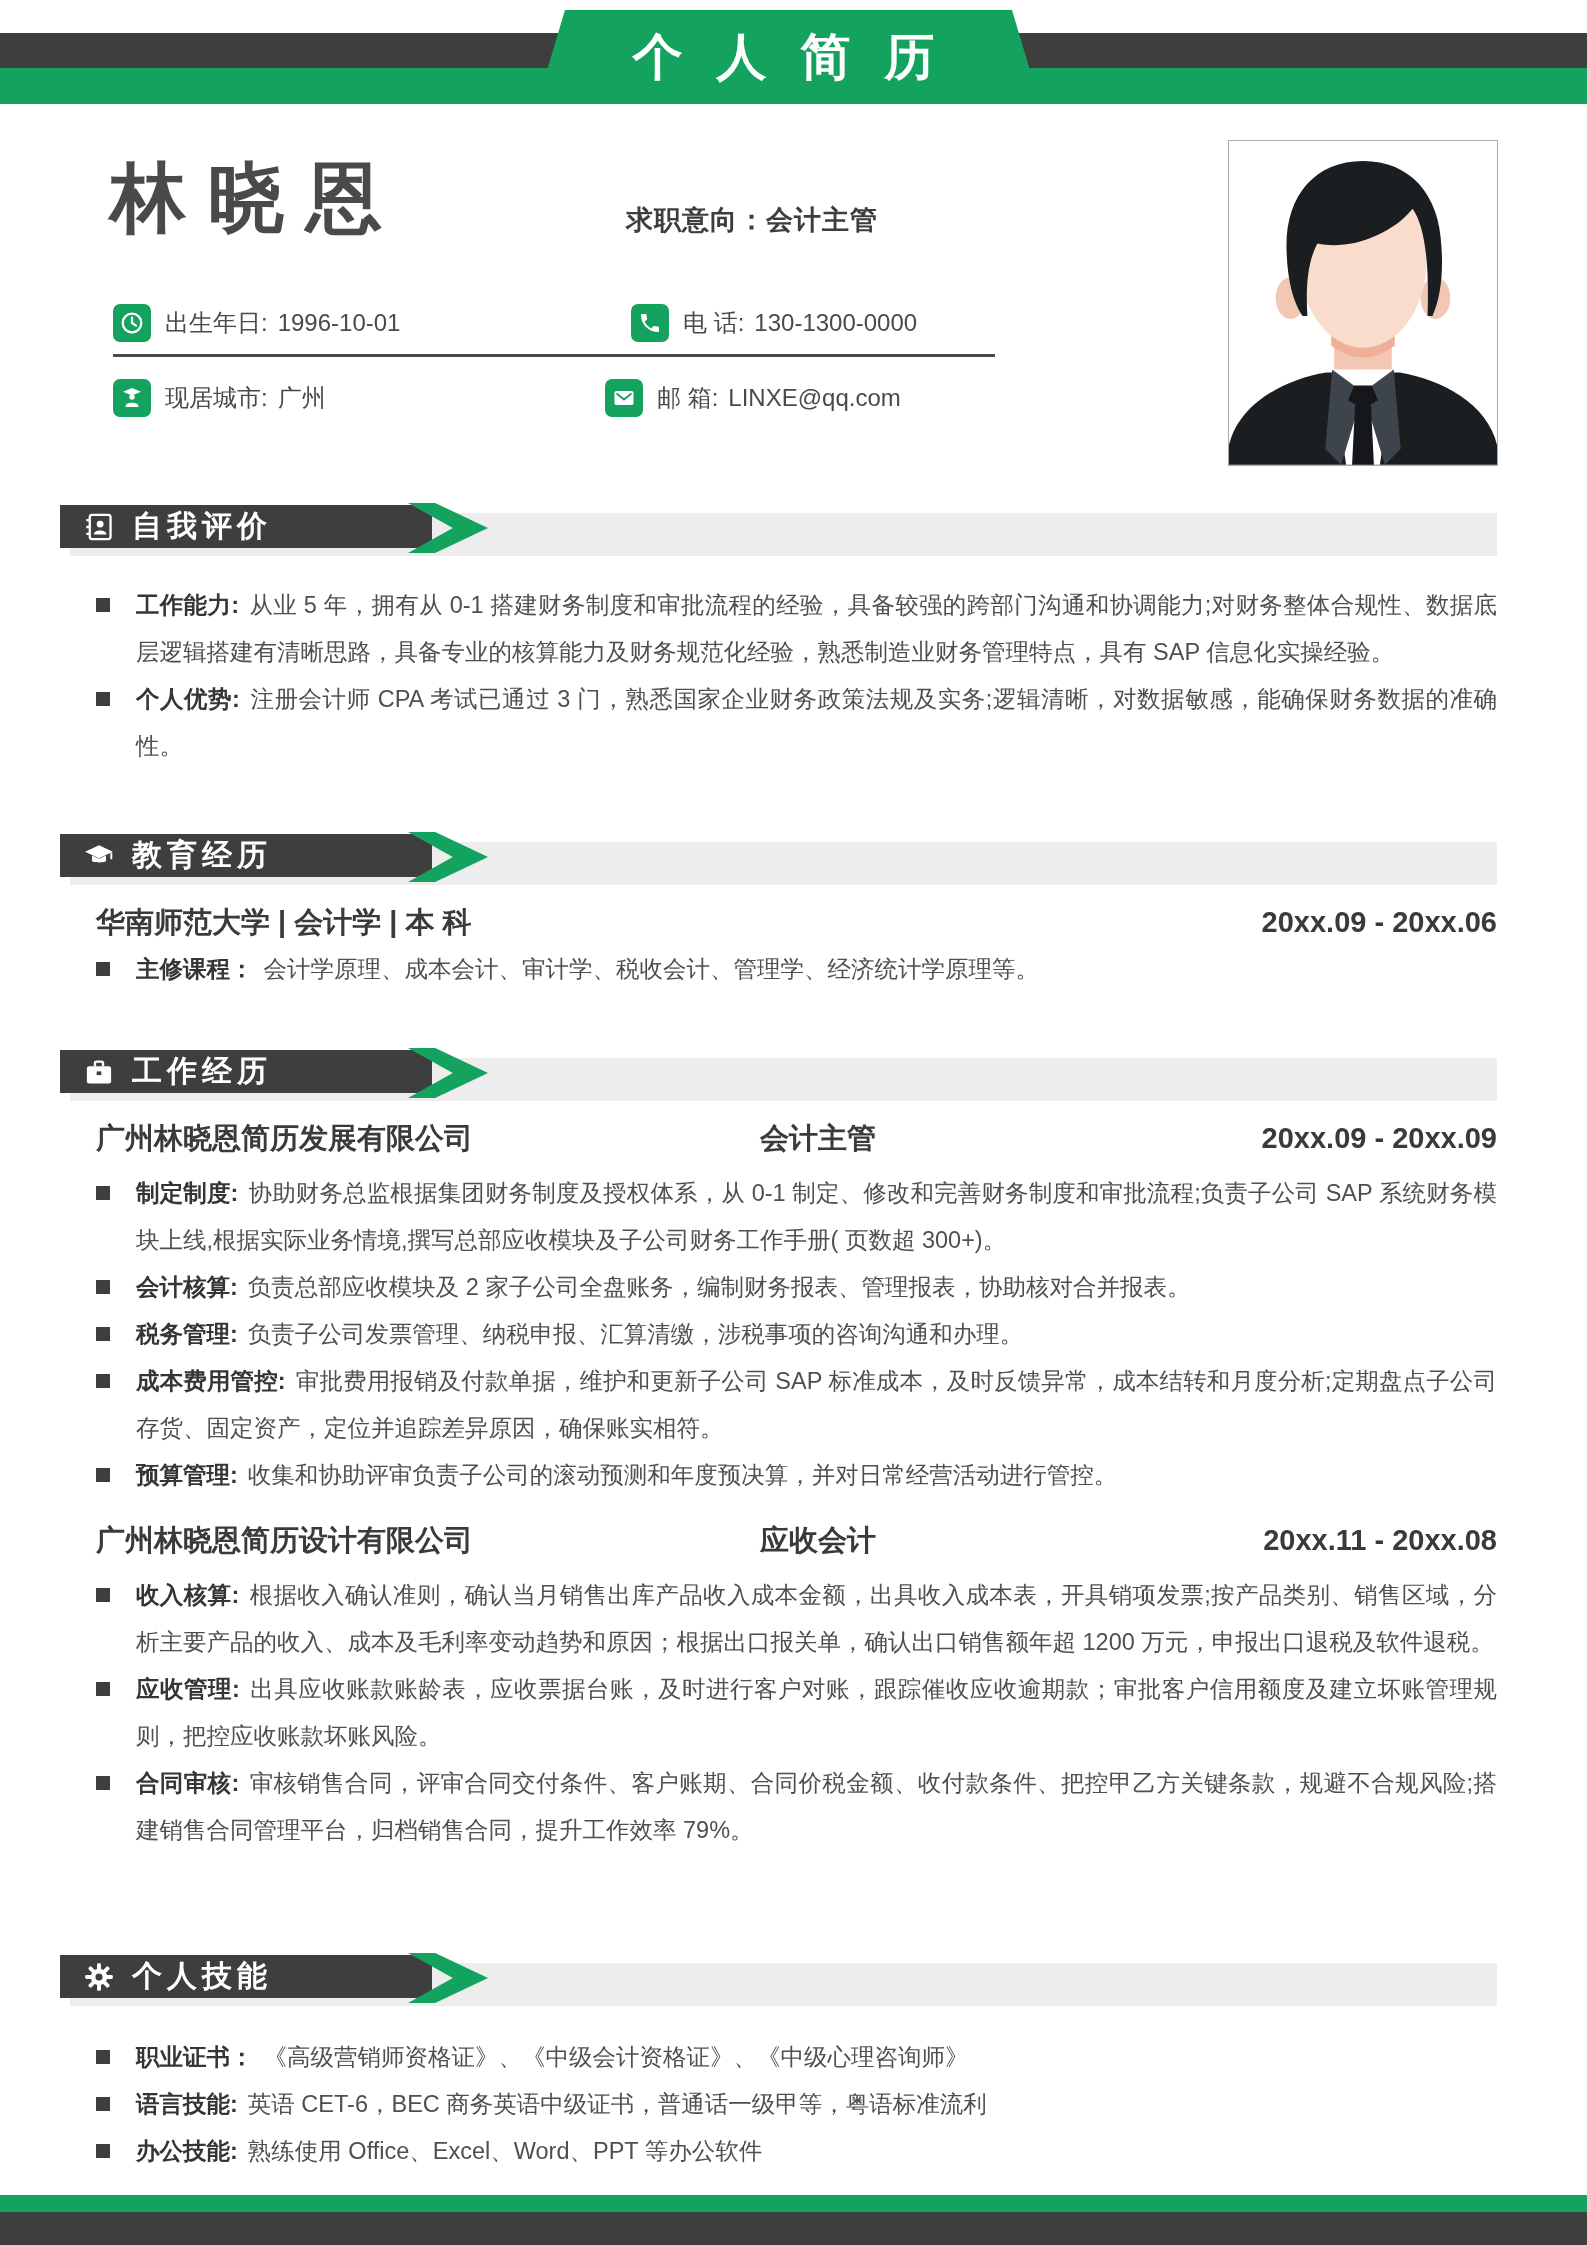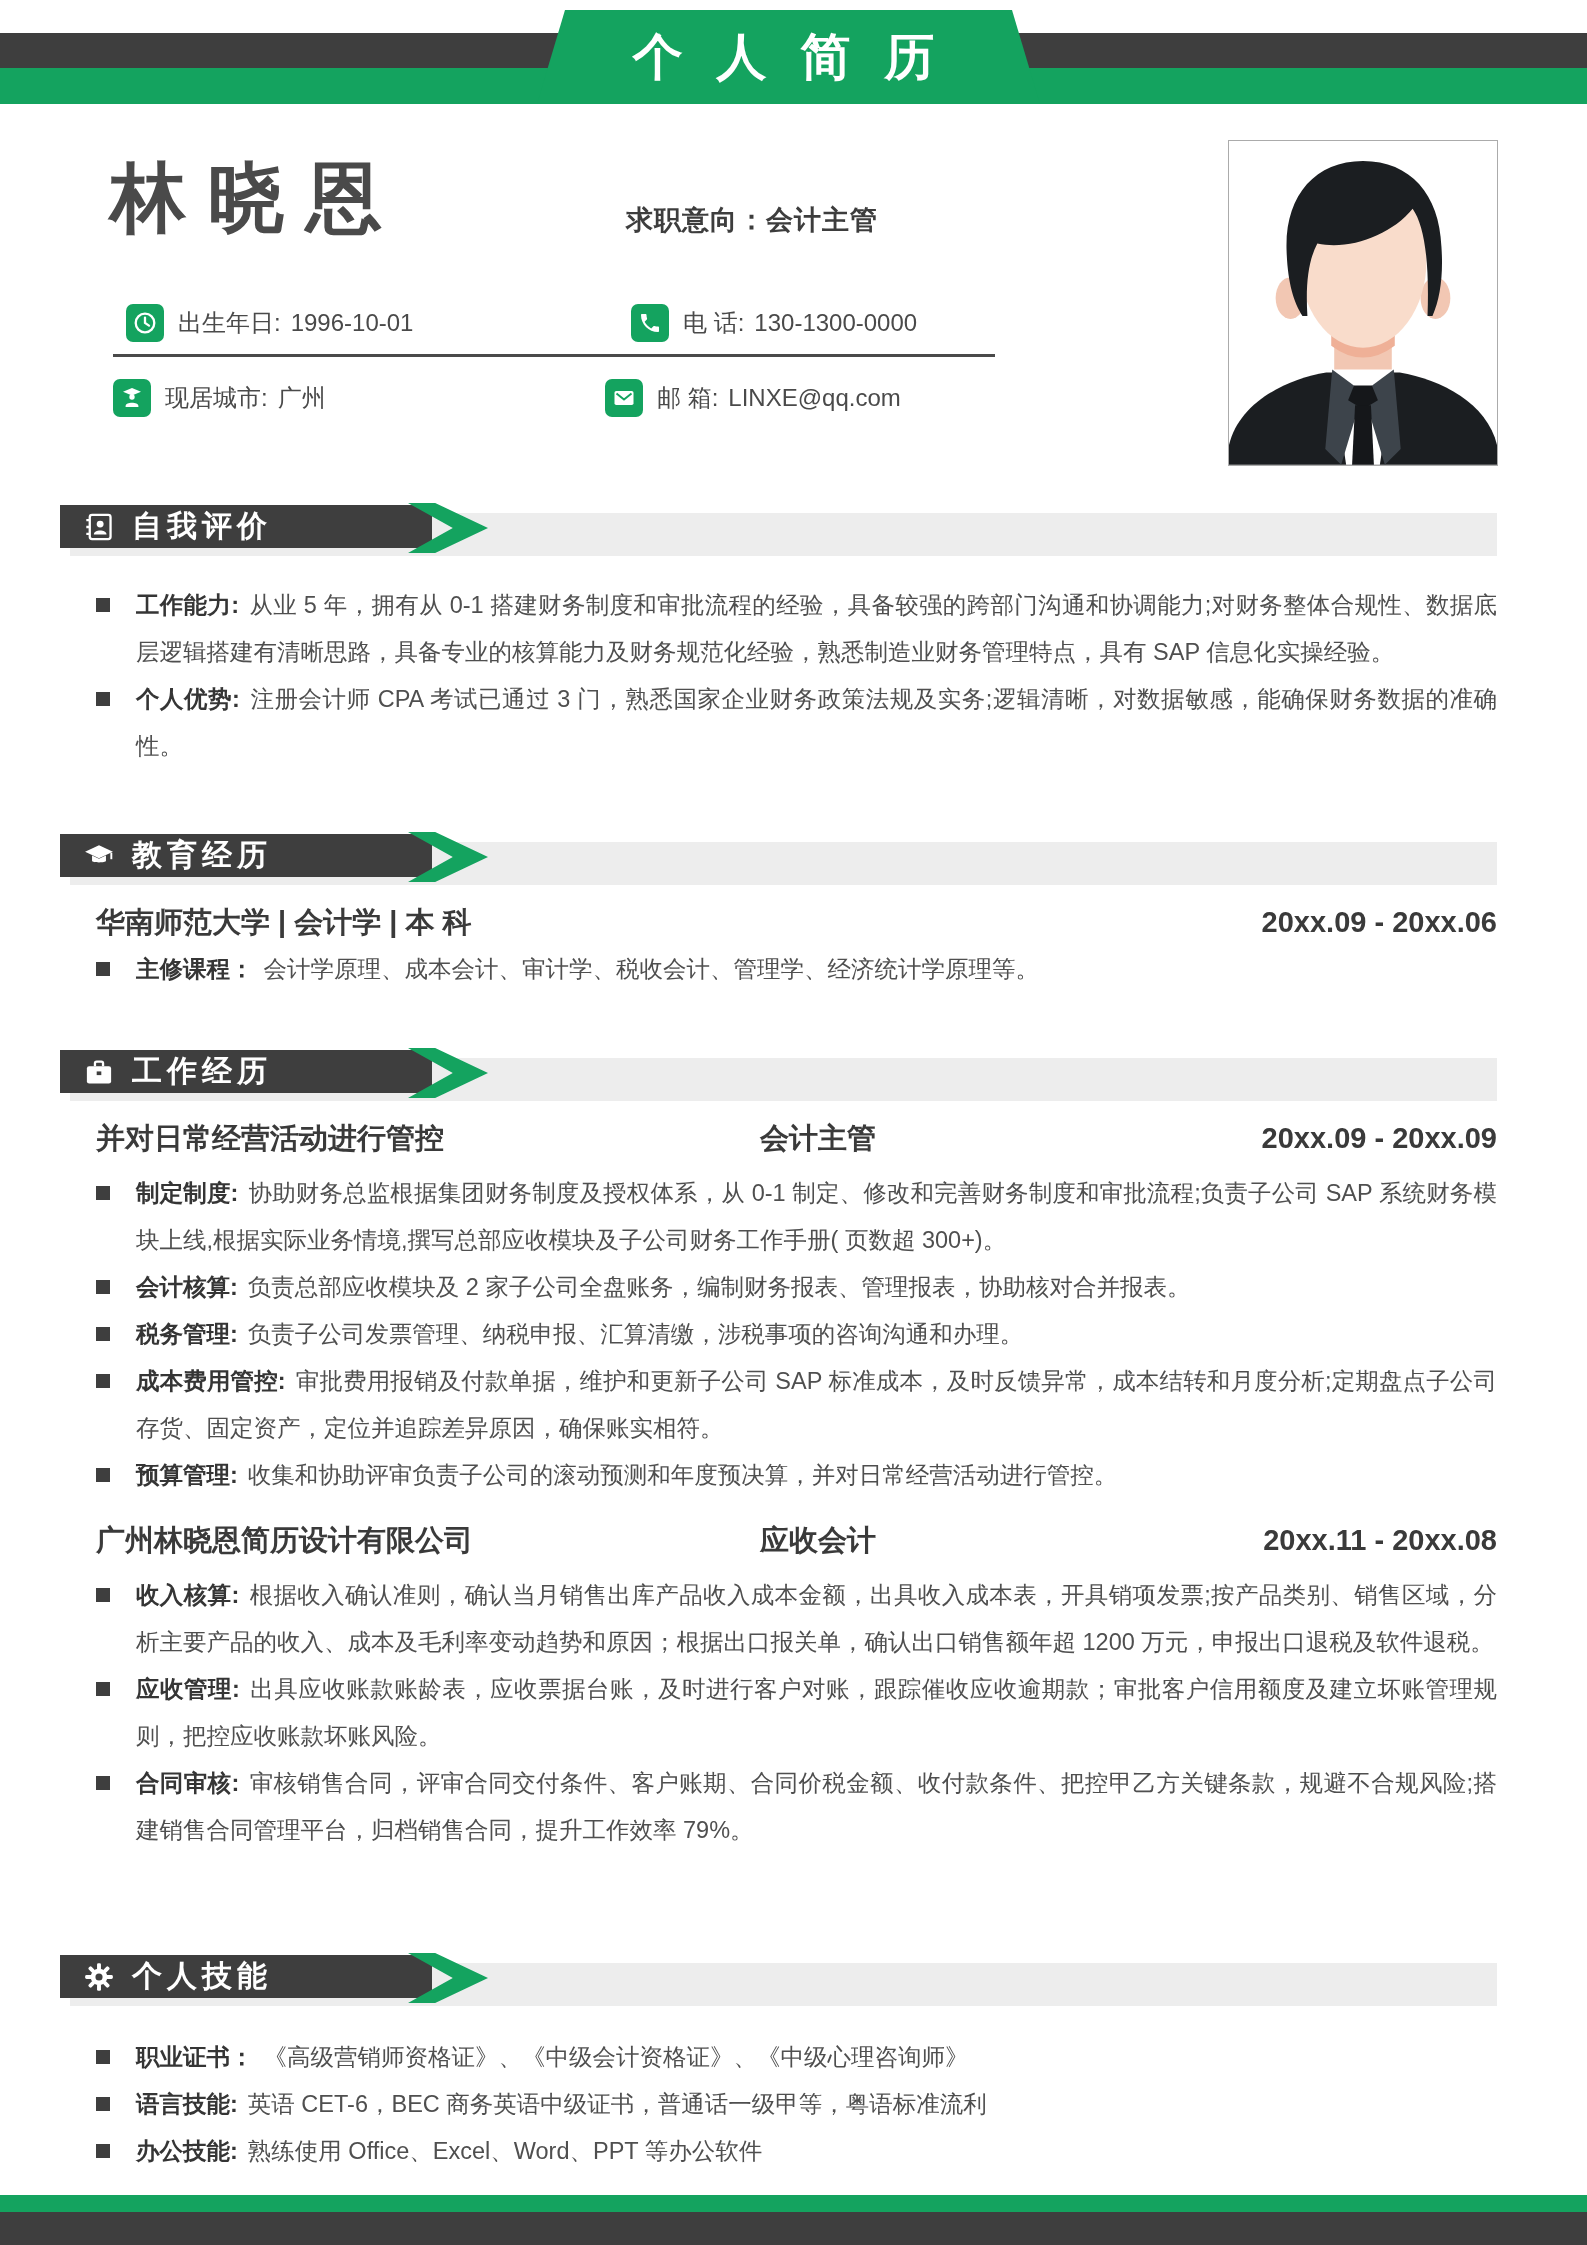--- a/index.html
+++ b/index.html
@@ -65,21 +65,21 @@
   <div class="bar-dark-top"></div>
   <div class="bar-green-top"></div>
   <div class="ribbon">
     <span>个 人 简 历</span>
   </div>
 
   <div class="name">林晓恩</div>
   <div class="intent"><span>求职意向：</span><span>会计主管</span></div>
   <div class="name-divider"></div>
 
-  <div class="contact" style="left:126px;top:303px;justify-content:space-between;">
+  <div class="contact" style="left:113px;top:303px;justify-content:space-between;">
     <span class="cicon">
       <svg viewBox="0 0 24 24">
           <circle cx="12" cy="12" r="9.3" fill="none" stroke="#fff" stroke-width="2.3"></circle>
           <path d="M12 6.6V12l4 2.6" fill="none" stroke="#fff" stroke-width="2.3" stroke-linecap="round"></path>
         </svg>
     </span>
     <span class="clabel">出生年日:</span>
     <span class="cvalue">1996-10-01</span>
   </div>
   <div class="contact" style="left:631px;top:303px;">
@@ -187,21 +187,21 @@
               <rect x="2.5" y="8" width="21" height="15" rx="2" fill="#fff"></rect>
               <rect x="11" y="12.5" width="4" height="3.2" fill="#3E3E3E"></rect>
             </svg>
         </span>
         <span class="stitle">工作经历</span>
       </div>
       <div class="chev"></div>
     </div>
 
     <div class="jobrow mt14">
-      <span class="company">并对日常经营活动进行管控</span>
+      <span class="company">广州林晓恩简历发展有限公司</span>
       <span class="jobtitle">会计主管</span>
       <span class="dates">20xx.09 - 20xx.09</span>
     </div>
     <ul class="bullets mt8">
       <li><span class="sq"></span><b class="blabel">制定制度:</b><span>协助财务总监根据集团财务制度及授权体系，从 0-1 制定、修改和完善财务制度和审批流程;负责子公司 SAP 系统财务模块上线,根据实际业务情境,撰写总部应收模块及子公司财务工作手册( 页数超 300+)。</span></li>
       <li><span class="sq"></span><b class="blabel">会计核算:</b><span>负责总部应收模块及 2 家子公司全盘账务，编制财务报表、管理报表，协助核对合并报表。</span></li>
       <li><span class="sq"></span><b class="blabel">税务管理:</b><span>负责子公司发票管理、纳税申报、汇算清缴，涉税事项的咨询沟通和办理。</span></li>
       <li><span class="sq"></span><b class="blabel">成本费用管控:</b><span>审批费用报销及付款单据，维护和更新子公司 SAP 标准成本，及时反馈异常，成本结转和月度分析;定期盘点子公司存货、固定资产，定位并追踪差异原因，确保账实相符。</span></li>
       <li><span class="sq"></span><b class="blabel">预算管理:</b><span>收集和协助评审负责子公司的滚动预测和年度预决算，并对日常经营活动进行管控。</span></li>
     </ul>

